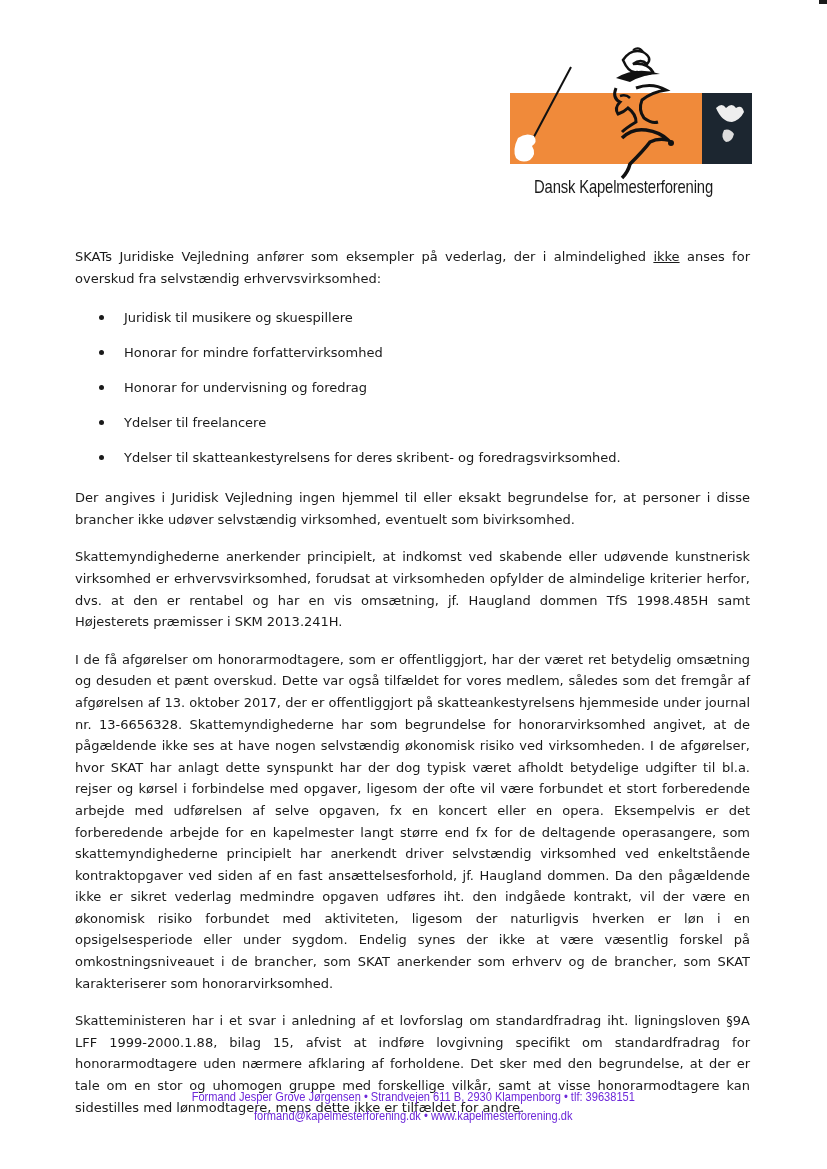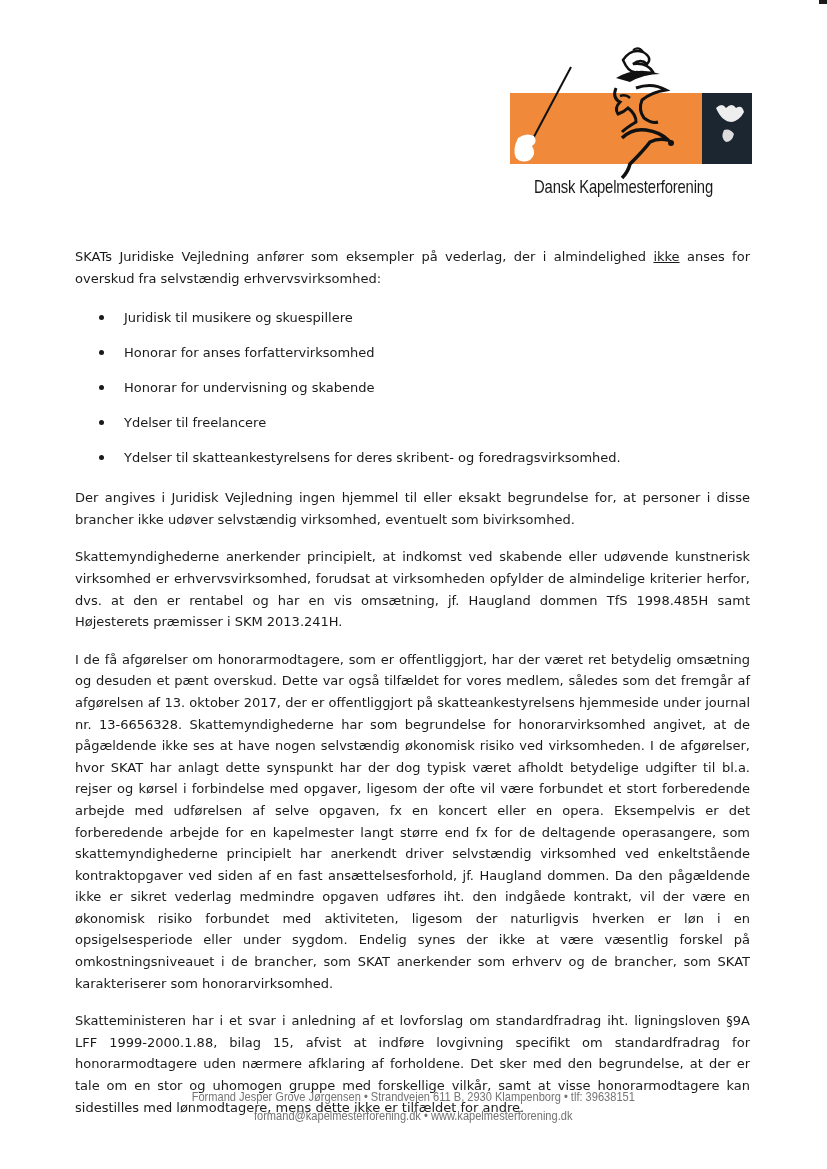--- a/index.html
+++ b/index.html
@@ -18,21 +18,21 @@
   .content { position: absolute; left: 75px; top: 246px; width: 675px; font-size: 13px; line-height: 21.6px; }
   .content p { margin: 0; text-align: justify; }
   .intro { margin-bottom: 18px !important; }
   .bullets { list-style: none; margin: 0 0 12px 0; padding: 0; }
   .bullets li { position: relative; padding-left: 49px; height: 35px; line-height: 21px; }
   .bullets li .dot { position: absolute; left: 24px; top: 8px; width: 5px; height: 5px; border-radius: 50%; background: #1a1a1a; }
   .para { margin-bottom: 16px !important; }
   .u { text-decoration: underline; }
 
   .footer { position: absolute; left: 0; top: 1087px; width: 827px; text-align: center;
-            font-family: "Liberation Sans", sans-serif; font-size: 13.5px; line-height: 19px; color: #737373; }
+            font-family: "Liberation Sans", sans-serif; font-size: 13.5px; line-height: 19px; color: #6d28d9; }
   .footer .line { display: inline-block; transform: scaleX(0.82); white-space: nowrap; }
 </style>
 </head>
 <body>
 
 <div class="corner-mark"></div>
 
 <div class="logo">
   <div class="logo-bar"></div>
   <div class="logo-dark"></div>
@@ -55,22 +55,22 @@
     <path d="M216 90 q6 -2 10 4 q-2 8 -8 8 q-6 -4 -2 -12z" fill="#ddd"></path>
   </svg>
   <div class="logo-name">Dansk Kapelmesterforening</div>
 </div>
 
 <div class="content">
   <p class="intro"><span>SKATs Juridiske Vejledning anfører som eksempler på vederlag, der i almindelighed </span><span class="u">ikke</span><span> anses for overskud fra selvstændig erhvervsvirksomhed:</span></p>
 
   <ul class="bullets">
     <li><span class="dot"></span><span>Juridisk til musikere og skuespillere</span></li>
-    <li><span class="dot"></span><span>Honorar for anses forfattervirksomhed</span></li>
-    <li><span class="dot"></span><span>Honorar for undervisning og skabende</span></li>
+    <li><span class="dot"></span><span>Honorar for mindre forfattervirksomhed</span></li>
+    <li><span class="dot"></span><span>Honorar for undervisning og foredrag</span></li>
     <li><span class="dot"></span><span>Ydelser til freelancere</span></li>
     <li style="height:28px"><span class="dot"></span><span>Ydelser til skatteankestyrelsens for deres skribent- og foredragsvirksomhed.</span></li>
   </ul>
 
   <p class="para">Der angives i Juridisk Vejledning ingen hjemmel til eller eksakt begrundelse for, at personer i disse brancher ikke udøver selvstændig virksomhed, eventuelt som bivirksomhed.</p>
   <p class="para">Skattemyndighederne anerkender principielt, at indkomst ved skabende eller udøvende kunstnerisk virksomhed er erhvervsvirksomhed, forudsat at virksomheden opfylder de almindelige kriterier herfor, dvs. at den er rentabel og har en vis omsætning, jf. Haugland dommen TfS 1998.485H samt Højesterets præmisser i SKM 2013.241H.</p>
   <p class="para">I de få afgørelser om honorarmodtagere, som er offentliggjort, har der været ret betydelig omsætning og desuden et pænt overskud. Dette var også tilfældet for vores medlem, således som det fremgår af afgørelsen af 13. oktober 2017, der er offentliggjort på skatteankestyrelsens hjemmeside under journal nr. 13-6656328. Skattemyndighederne har som begrundelse for honorarvirksomhed angivet, at de pågældende ikke ses at have nogen selvstændig økonomisk risiko ved virksomheden. I de afgørelser, hvor SKAT har anlagt dette synspunkt har der dog typisk været afholdt betydelige udgifter til bl.a. rejser og kørsel i forbindelse med opgaver, ligesom der ofte vil være forbundet et stort forberedende arbejde med udførelsen af selve opgaven, fx en koncert eller en opera. Eksempelvis er det forberedende arbejde for en kapelmester langt større end fx for de deltagende operasangere, som skattemyndighederne principielt har anerkendt driver selvstændig virksomhed ved enkeltstående kontraktopgaver ved siden af en fast ansættelsesforhold, jf. Haugland dommen. Da den pågældende ikke er sikret vederlag medmindre opgaven udføres iht. den indgåede kontrakt, vil der være en økonomisk risiko forbundet med aktiviteten, ligesom der naturligvis hverken er løn i en opsigelsesperiode eller under sygdom. Endelig synes der ikke at være væsentlig forskel på omkostningsniveauet i de brancher, som SKAT anerkender som erhverv og de brancher, som SKAT karakteriserer som honorarvirksomhed.</p>
   <p class="para">Skatteministeren har i et svar i anledning af et lovforslag om standardfradrag iht. ligningsloven §9A LFF 1999-2000.1.88, bilag 15, afvist at indføre lovgivning specifikt om standardfradrag for honorarmodtagere uden nærmere afklaring af forholdene. Det sker med den begrundelse, at der er tale om en stor og uhomogen gruppe med forskellige vilkår, samt at visse honorarmodtagere kan sidestilles med lønmodtagere, mens dette ikke er tilfældet for andre.</p>
 </div>
 

